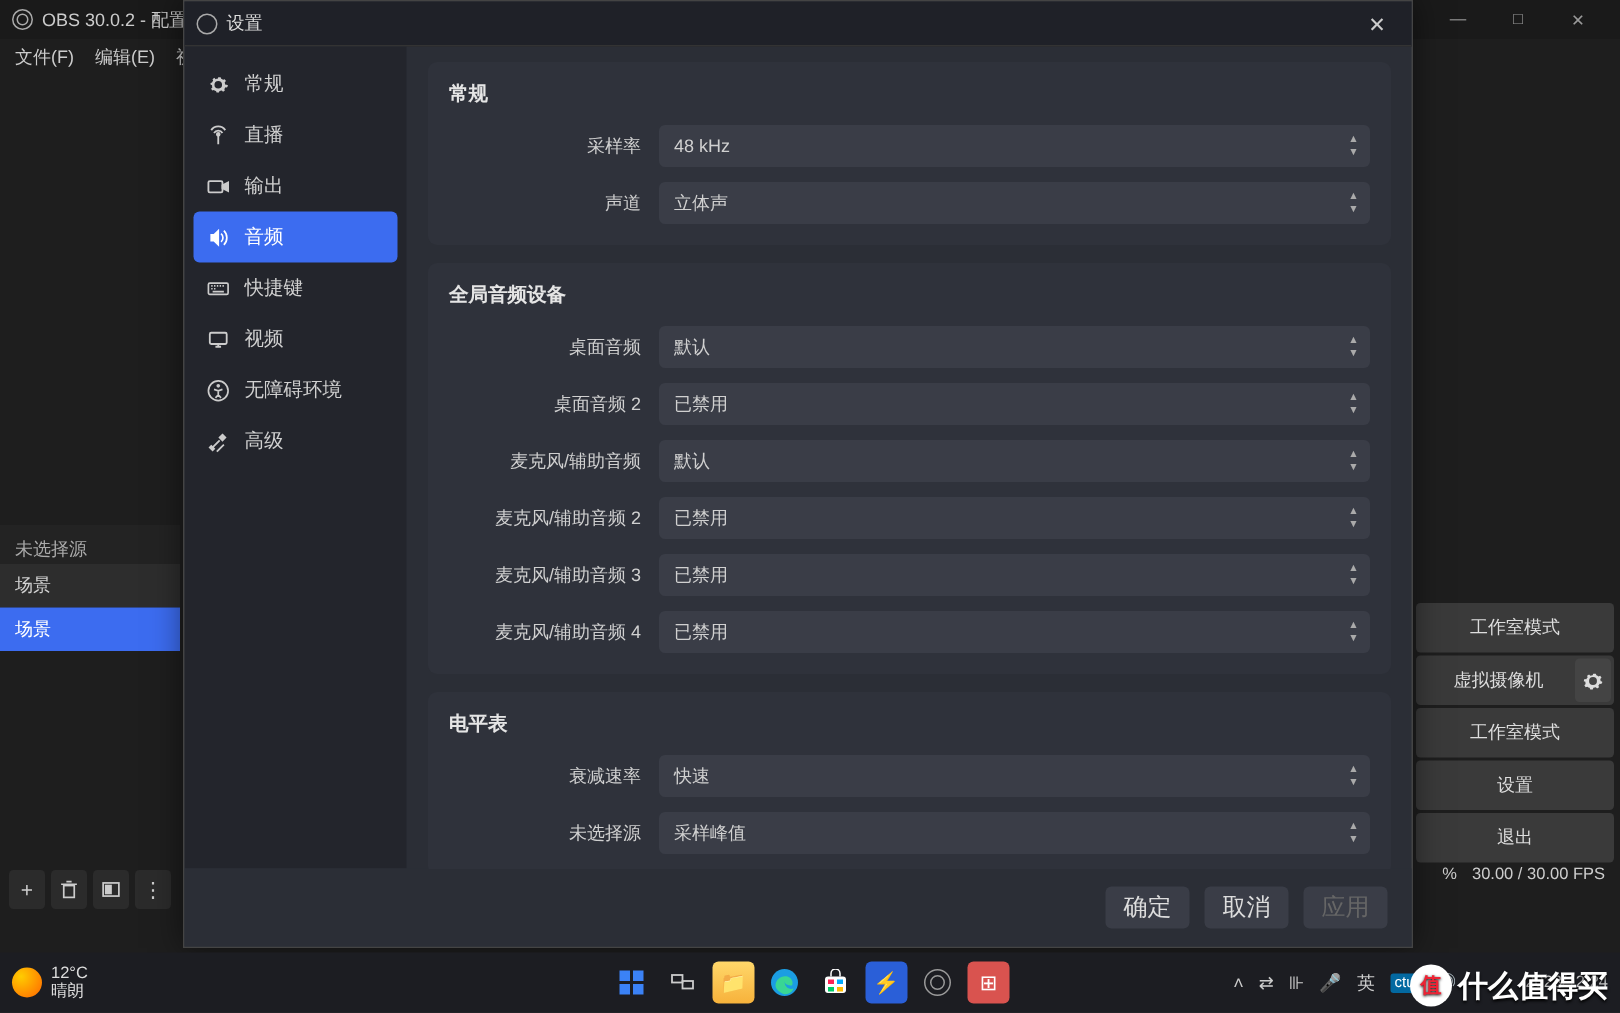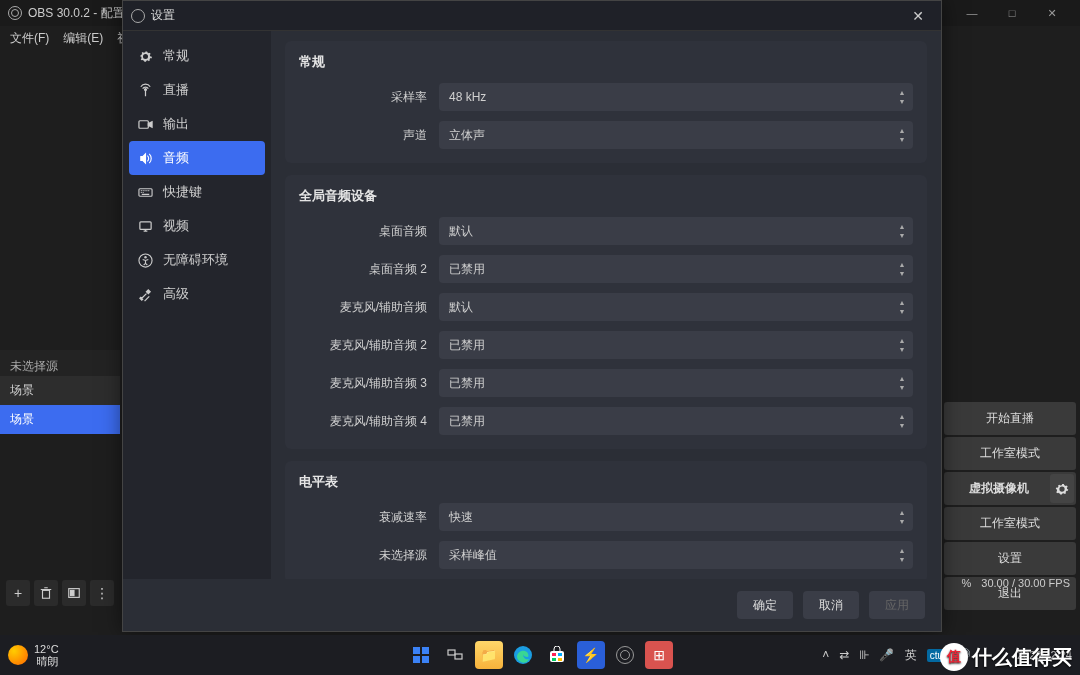--- a/index.html
+++ b/index.html
@@ -16,21 +16,21 @@
 
 .left-panel { position: absolute; bottom: 0; left: 0; width: 120px; }
 .panel-unselected { background: #232323; padding: 8px 10px; font-size: 12px; color: #aaa; height: 26px; }
 .panel-header { background: #2d2d2d; padding: 6px 10px; font-size: 12px; }
 .panel-item-sel { background: #3c6cf0; color: #fff; padding: 6px 10px; font-size: 12px; }
 .toolbar-row { display: flex; gap: 4px; padding: 6px; background: #1e1e1e; margin-top: 140px; }
 .tool-btn { width: 26px; height: 26px; background: #2b2b2b; display: flex; align-items: center; justify-content: center; color: #ccc; border-radius: 3px; font-size: 14px; }
 
 .right-panel { position: absolute; right: 0; top: 350px; width: 140px; }
 .right-btn { background: #3a3a3a; color: #ddd; padding: 8px; margin: 2px 4px; font-size: 12px; text-align: center; border-radius: 3px; position: relative; }
-.right-btn.with-gear { padding-right: 30px; font-weight: bold; }
+.right-btn.with-gear { padding-right: 30px; }
 .gear-side { position: absolute; right: 2px; top: 2px; bottom: 2px; width: 24px; background: #444; display: flex; align-items: center; justify-content: center; border-radius: 3px; }
 .statusbar { position: absolute; right: 0; bottom: 40px; height: 24px; display: flex; align-items: center; gap: 10px; padding: 0 10px; font-size: 11px; color: #ccc; }
 .pop-icon { position: absolute; right: 4px; top: 398px; width: 22px; height: 22px; background: #2b2b2b; display:flex; align-items:center; justify-content:center; color:#ccc; border-radius:3px; }
 
 
 .dialog { position: absolute; left: 122px; top: 0; width: 820px; height: 632px; background: #2b2e36; border: 1px solid #444; display: flex; flex-direction: column; box-shadow: 0 0 20px rgba(0,0,0,.5); }
 .dlg-titlebar { height: 30px; background: #1f2128; display: flex; align-items: center; padding: 0 8px; color: #ddd; font-size: 12px; border-bottom: 1px solid #333; }
 .dlg-titlebar .obs-logo { width: 14px; height: 14px; border: 1.5px solid #aaa; border-radius: 50%; margin-right: 6px; position: relative; }
 .dlg-titlebar .spacer { flex: 1; }
 .dlg-close { width: 30px; height: 30px; display: flex; align-items: center; justify-content: center; color: #ccc; font-size: 14px; }
@@ -45,28 +45,28 @@
 .section { background: #2f323b; border-radius: 6px; margin-bottom: 12px; padding: 12px 14px 14px 14px; }
 .section-title { font-size: 13px; font-weight: bold; color: #e5e5e5; margin-bottom: 12px; }
 .form-row { display: flex; align-items: center; margin-bottom: 10px; }
 .form-row:last-child { margin-bottom: 0; }
 .form-label { width: 140px; text-align: right; padding-right: 12px; font-size: 12px; color: #d0d0d0; }
 .form-select { flex: 1; height: 28px; background: #3a3d47; border: none; border-radius: 4px; padding: 0 10px; color: #d0d0d0; font-size: 12px; display: flex; align-items: center; position: relative; }
 .form-select .spinner { position: absolute; right: 4px; top: 4px; bottom: 4px; width: 14px; display: flex; flex-direction: column; justify-content: center; gap: 1px; }
 .spin-btn { height: 8px; font-size: 7px; color: #aaa; text-align: center; line-height: 8px; }
 
 .dlg-footer { height: 52px; display: flex; align-items: center; justify-content: flex-end; gap: 10px; padding: 0 16px; background: #2b2e36; }
-.dlg-btn { min-width: 56px; height: 28px; background: #3a3d47; color: #ddd; border-radius: 4px; display: flex; align-items: center; justify-content: center; font-size: 12px; padding: 0 12px; }
+.dlg-btn { min-width: 56px; height: 28px; background: #3a3d47; color: #ddd; border-radius: 4px; display: flex; align-items: center; justify-content: center; font-size: 16px; padding: 0 12px; }
 .dlg-btn.disabled { color: #666; }
 
 
 .taskbar { position: absolute; left: 0; right: 0; bottom: 0; height: 40px; background: #1c1d22; display: flex; align-items: center; padding: 0 8px; }
 .weather { display: flex; align-items: center; gap: 6px; color: #ddd; font-size: 11px; }
 .weather-icon { width: 20px; height: 20px; background: radial-gradient(circle at 30% 30%, #ffcc00, #ff6600); border-radius: 50%; }
-.weather-txt { line-height: 12px; text-align: right; }
+.weather-txt { line-height: 12px; }
 .task-center { position: absolute; left: 50%; transform: translateX(-50%); display: flex; gap: 6px; }
 .task-icon { width: 28px; height: 28px; border-radius: 4px; display: flex; align-items: center; justify-content: center; font-size: 14px; }
 .tray { position: absolute; right: 8px; display: flex; align-items: center; gap: 10px; color: #ccc; font-size: 11px; }
 .tray-icon { font-size: 12px; color: #ccc; }
 .datetime { text-align: right; line-height: 12px; padding-left: 36px; }
 
 .watermark { position: absolute; right: 8px; bottom: 4px; display: flex; align-items: center; gap: 4px; color: #fff; font-size: 20px; font-weight: bold; text-shadow: 0 1px 2px #000; z-index: 100; }
 .watermark .wm-circle { width: 28px; height: 28px; background: #fff; color: #e23; border-radius: 50%; display: flex; align-items: center; justify-content: center; font-size: 14px; font-weight: bold; }
 
 svg { display: block; }
@@ -112,21 +112,20 @@
   </div>
 
   <div class="pop-icon">
     <svg width="14" height="14" viewBox="0 0 16 16" fill="none" stroke="#ccc" stroke-width="1.3">
         <rect x="2" y="5" width="9" height="9"></rect>
         <rect x="5" y="2" width="9" height="9"></rect>
       </svg>
   </div>
 
   <div class="right-panel">
-    <div class="right-btn">开始直播</div>
     <div class="right-btn">工作室模式</div>
     <div class="right-btn with-gear">
       <span>虚拟摄像机</span>
       <span class="gear-side">
         <svg width="14" height="14" viewBox="0 0 16 16" fill="#ddd">
             <path d="M8 5a3 3 0 100 6 3 3 0 000-6zm6 3l1.2.7-.9 1.6-1.3-.3a5 5 0 01-.9 1.5l.5 1.3-1.5 1-1-1a5 5 0 01-1.8.3l-.5 1.3H5.9l-.5-1.3a5 5 0 01-1.7-.8l-1.3.5-1-1.5 1-1a5 5 0 01-.2-1.8L.9 8.1l.6-1.7 1.4.3a5 5 0 011-1.4L3.5 4l1.5-1 1 1a5 5 0 011.7-.3L8.2 2.4h1.9l.5 1.3a5 5 0 011.6.8l1.3-.5 1 1.5-1 1c.2.5.3 1.1.3 1.8L14 8z"></path>
           </svg>
       </span>
     </div>
     <div class="right-btn">工作室模式</div>

